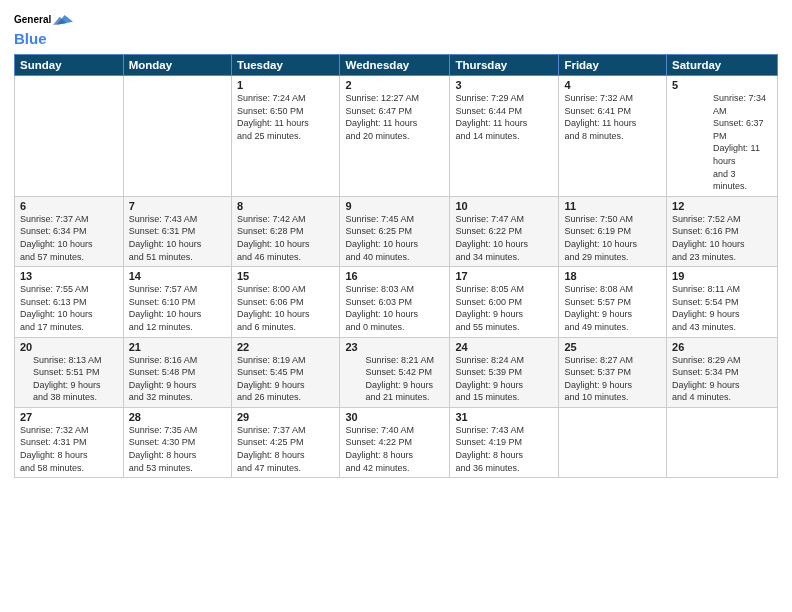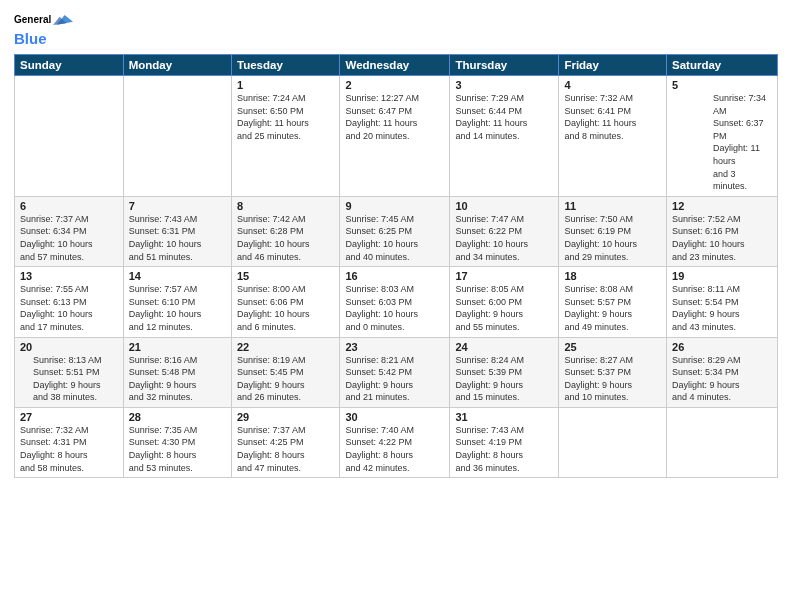--- a/index.html
+++ b/index.html
@@ -296,21 +296,21 @@
           </td>
           <td>
             <span class="day-number">22</span>
             <div class="day-info" style="white-space: pre-line;">Sunrise: 8:19 AM
 Sunset: 5:45 PM
 Daylight: 9 hours
 and 26 minutes.</div>
           </td>
           <td>
             <span class="day-number">23</span>
-            <div class="day-info" style="white-space: pre-line;">Sunrise: 8:21 AM
+            <div class="day-info" style="white-space: pre-line; margin-left: 20px;">Sunrise: 8:21 AM
 Sunset: 5:42 PM
 Daylight: 9 hours
 and 21 minutes.</div>
           </td>
           <td>
             <span class="day-number">24</span>
             <div class="day-info" style="white-space: pre-line;">Sunrise: 8:24 AM
 Sunset: 5:39 PM
 Daylight: 9 hours
 and 15 minutes.</div>

